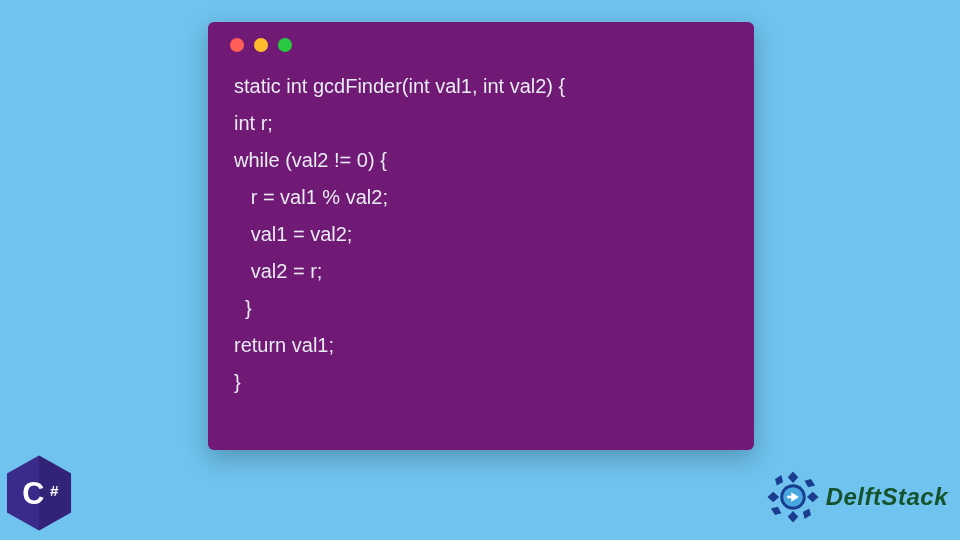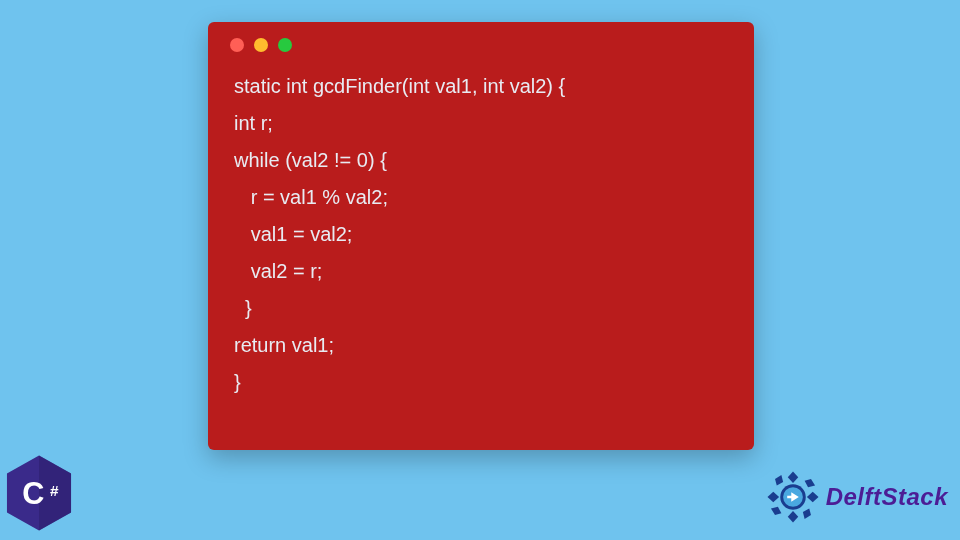--- a/index.html
+++ b/index.html
@@ -10,21 +10,21 @@
     position: relative;
     font-family: -apple-system, BlinkMacSystemFont, "Segoe UI", Arial, sans-serif;
     overflow: hidden;
   }
   .code-window {
     position: absolute;
     left: 208px;
     top: 22px;
     width: 546px;
     height: 428px;
-    background: #b91c1c;
+    background: #701a75;
     border-radius: 6px;
     box-shadow: 0 8px 24px rgba(0,0,0,0.25);
   }
   .traffic-lights {
     display: flex;
     gap: 10px;
     padding: 16px 18px 10px 22px;
   }
   .dot {
     width: 14px;
@@ -61,21 +61,21 @@
   .delft-emblem {
     width: 58px;
     height: 58px;
     position: relative;
   }
   .delft-emblem svg { width: 100%; height: 100%; }
   .delft-text {
     font-size: 24px;
     font-style: italic;
     font-weight: 600;
-    color: #4c1d95;
+    color: #14532d;
     letter-spacing: 0.5px;
   }
 </style>
 </head>
 <body>
 
 <div class="code-window">
   <div class="traffic-lights">
     <div class="dot red"></div>
     <div class="dot yellow"></div>

